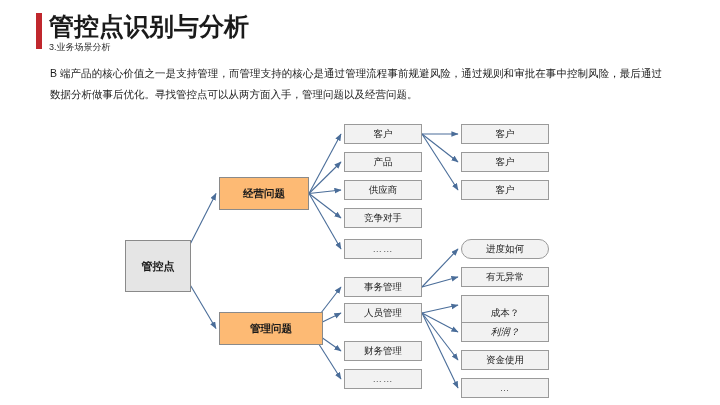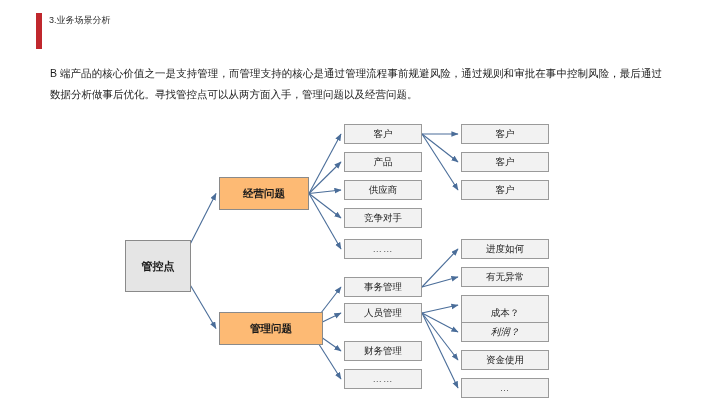--- a/index.html
+++ b/index.html
@@ -52,20 +52,21 @@
   .node.dots{color:#555;letter-spacing:1px;}
 </style>
 </head>
 <body>
 
 <div id="slide">
 
   <div class="title-row">
     <div class="red-bar"></div>
     <div class="title-text-wrap">
+      <div class="title">管控点识别与分析</div>
       <div class="subtitle">3.业务场景分析</div>
     </div>
   </div>
 
   <div class="para">B 端产品的核心价值之一是支持管理，而管理支持的核心是通过管理流程事前规避风险，通过规则和审批在事中控制风险，最后通过数据分析做事后优化。寻找管控点可以从两方面入手，管理问题以及经营问题。</div>
 
   <div id="diagram">
     <svg id="wires" viewBox="0 0 720 405">
         <defs>
           <marker id="ah" markerWidth="7" markerHeight="7" refX="6" refY="2.6" orient="auto" markerUnits="strokeWidth">
@@ -132,21 +133,21 @@
         </div>
         <div class="node" style="left: 461px; top: 124px; width: 88px; height: 20px;">
           <span>客户</span>
         </div>
         <div class="node" style="left: 461px; top: 152px; width: 88px; height: 20px;">
           <span>客户</span>
         </div>
         <div class="node" style="left: 461px; top: 180px; width: 88px; height: 20px;">
           <span>客户</span>
         </div>
-        <div class="node" style="left: 461px; top: 239px; width: 88px; height: 20px;">
+        <div class="node" style="left: 461px; top: 239px; width: 88px; height: 20px; border-radius: 10px;">
           <span>进度如何</span>
         </div>
         <div class="node" style="left: 461px; top: 267px; width: 88px; height: 20px; align-items: center;">
           <span>有无异常</span>
         </div>
         <div class="node" style="left: 461px; top: 295px; width: 88px; height: 36px;">
           <span>成本？</span>
         </div>
         <div class="node" style="left: 461px; top: 322px; width: 88px; height: 20px; font-style: italic;">
           <span>利润？</span>

